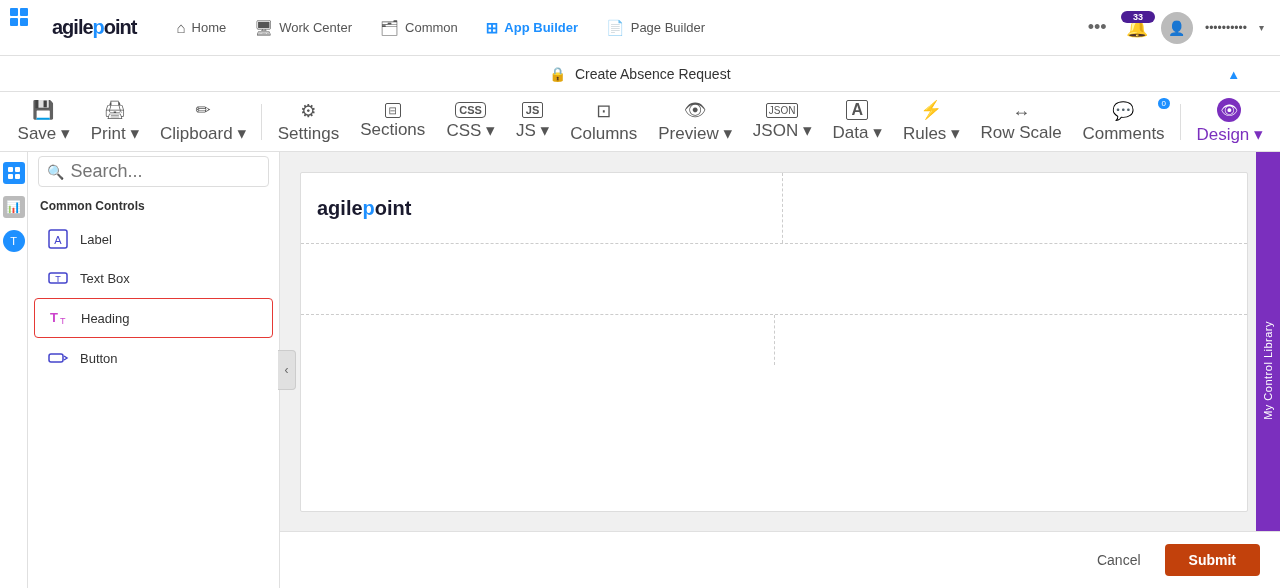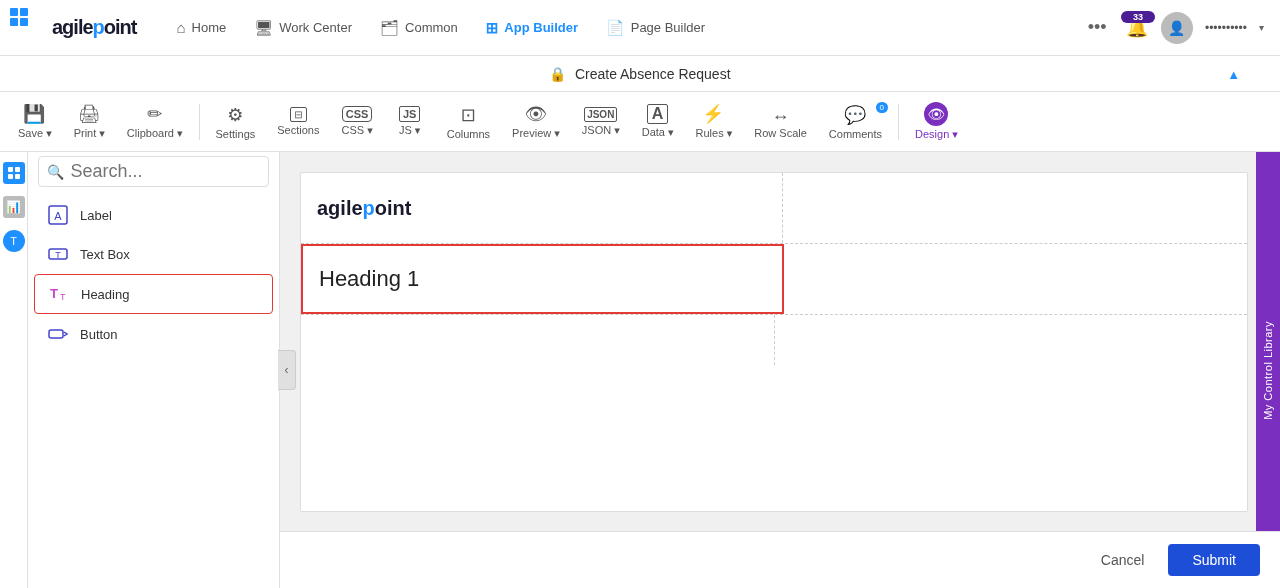--- a/index.html
+++ b/index.html
@@ -86,21 +86,21 @@
       align-items: center;
       justify-content: center;
       padding: 4px 10px;
       cursor: pointer;
       border-radius: 4px;
       min-width: 50px;
       gap: 2px;
     }
     .toolbar-item .t-icon { font-size: 18px; color: #555; }
     .toolbar-item .t-label {
-      font-size: 11px;
+      font-size: 17px;
       color: #555;
       white-space: nowrap;
     }
     .toolbar-item.active .t-icon,
     .toolbar-item.active .t-label { color: #1e90ff; }
     .toolbar-separator {
       width: 1px;
       height: 36px;
       background: #ddd;
       margin: 0 4px;
@@ -286,28 +286,28 @@
     }
     .btn-cancel {
       background: none;
       border: none;
       cursor: pointer;
       font-size: 14px;
       color: #555;
       padding: 6px 12px;
     }
     .btn-submit {
-      background: #1d4ed8;
+      background: #c2410c;
       color: #fff;
       border: none;
       border-radius: 4px;
       padding: 8px 24px;
       font-size: 14px;
       cursor: pointer;
-      font-weight: 400;
+      font-weight: 700;
     }
 
     
     .right-sidebar {
       position: absolute;
       right: 0;
       top: 0;
       bottom: 0;
       width: 24px;
       background: #7b2fbe;
@@ -444,21 +444,21 @@
   </div>
   <div class="toolbar-item">
     <span class="t-icon">⊡</span>
     <span class="t-label">Columns</span>
   </div>
   <div class="toolbar-item">
     <span class="t-icon">👁</span>
     <span class="t-label">Preview ▾</span>
   </div>
   <div class="toolbar-item">
-    <span class="t-icon" style="font-size:10px; font-weight:bold; border:1px solid #555; padding:1px 2px; border-radius:2px;">JSON</span>
+    <span class="t-icon" style="font-size:10px; font-weight:normal; border:1px solid #555; padding:1px 2px; border-radius:2px;">JSON</span>
     <span class="t-label">JSON ▾</span>
   </div>
   <div class="toolbar-item">
     <span class="t-icon" style="font-size:16px; font-weight:bold; border:1px solid #555; padding:0px 4px; border-radius:2px;">A</span>
     <span class="t-label">Data ▾</span>
   </div>
   <div class="toolbar-item">
     <span class="t-icon">⚡</span>
     <span class="t-label">Rules ▾</span>
   </div>
@@ -499,20 +499,21 @@
       </div>
     </div>
 
     <div style="margin-left:28px; display:flex; flex-direction:column; height:100%;">
 
       <div class="search-box">
         <span class="search-icon-small">🔍</span>
         <input type="text" placeholder="Search..." style="">
       </div>
 
+      <div class="controls-label">Common Controls</div>
 
       <div class="toolbox-items">
 
         <div class="tool-item">
           <div class="tool-icon label-icon">
             <svg width="22" height="22" viewBox="0 0 22 22">
               <rect x="2" y="2" width="18" height="18" rx="2" fill="none" stroke="#4444cc" stroke-width="1.5"></rect>
               <text x="11" y="16" text-anchor="middle" font-size="11" fill="#4444cc" font-family="Arial">A</text>
             </svg>
           </div>
@@ -565,23 +566,20 @@
       <div class="canvas-row">
         <div class="canvas-cell logo-cell">
           <div class="canvas-logo">
             agile<span style="color:#1e90ff;">p</span>oint
           </div>
         </div>
         <div class="canvas-cell" style="min-height:70px;"></div>
       </div>
 
       <div class="canvas-row">
-        <div class="canvas-cell heading-cell">
-          <span class="heading-text">Heading 1</span>
-        </div>
         <div class="canvas-cell" style="min-height:70px;"></div>
       </div>
 
       <div class="canvas-row">
         <div class="canvas-cell empty"></div>
         <div class="canvas-cell empty"></div>
       </div>
 
     </div>
 

